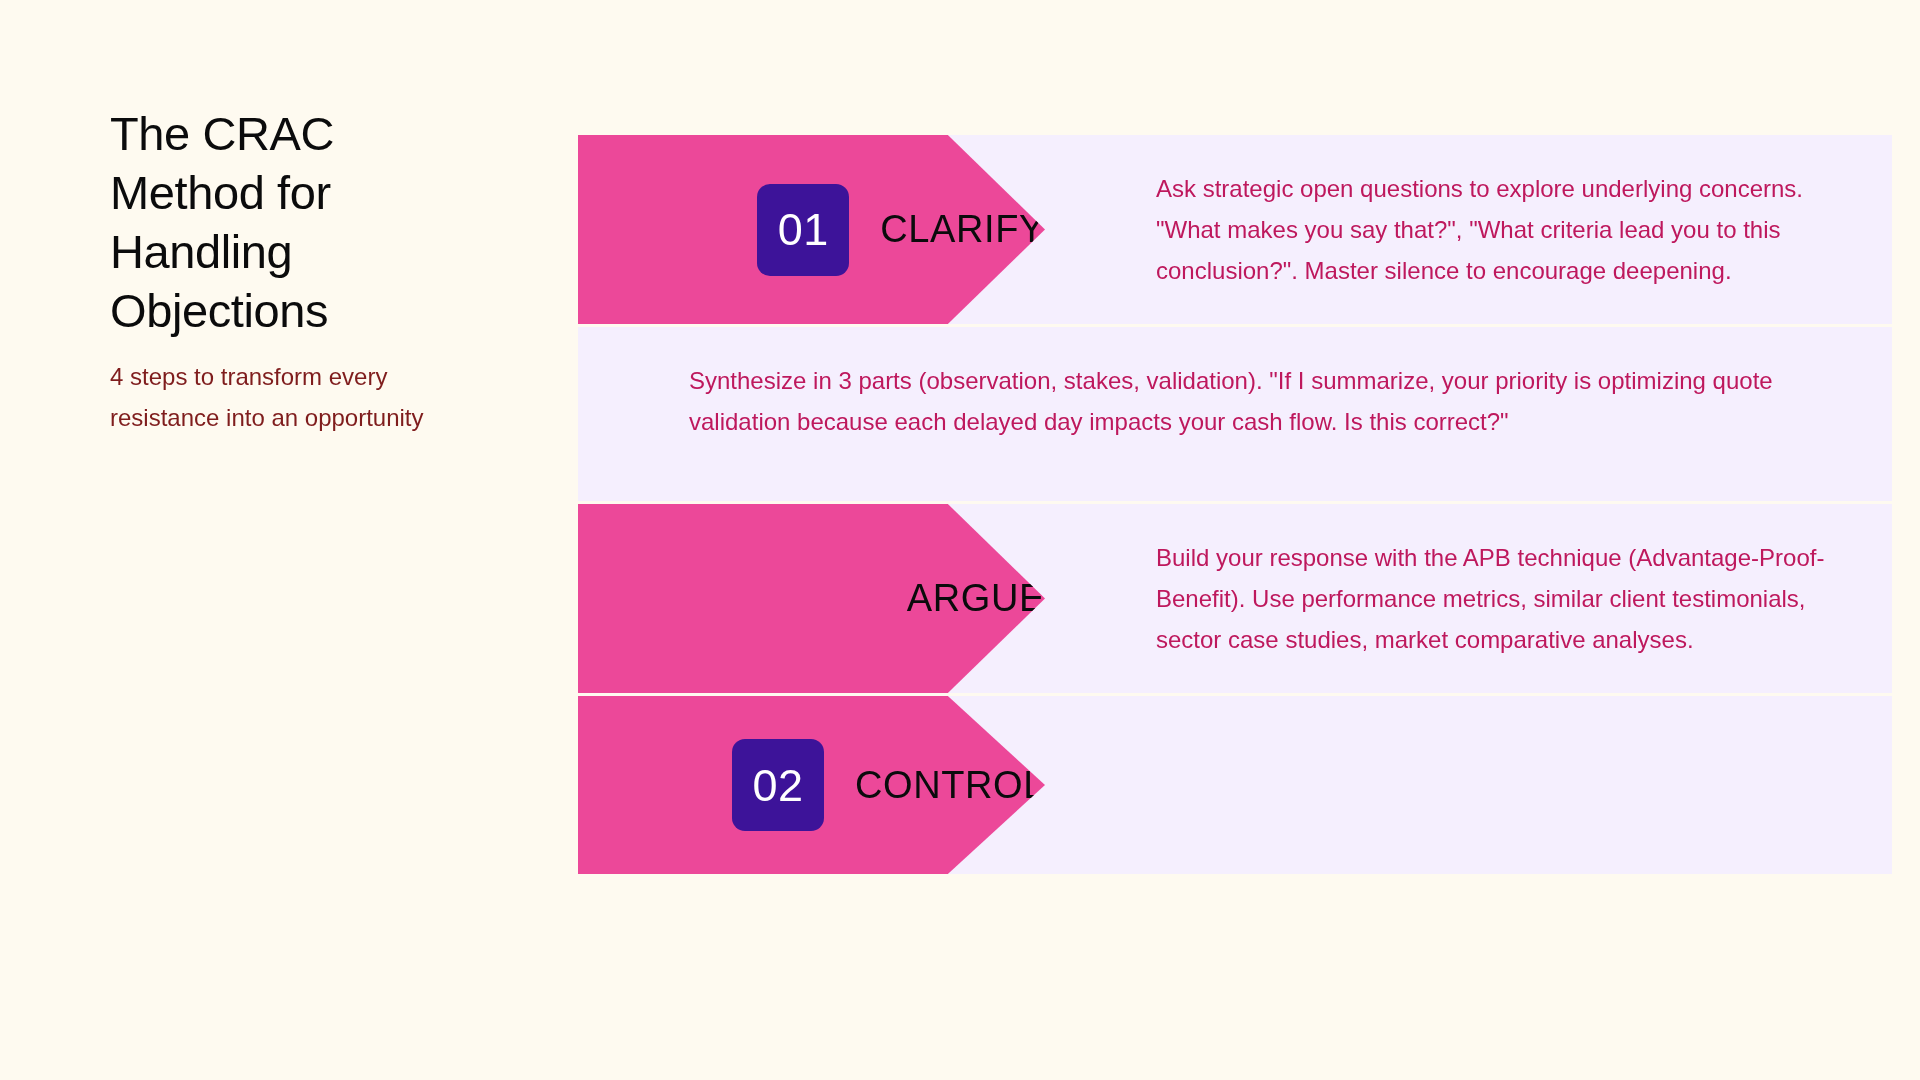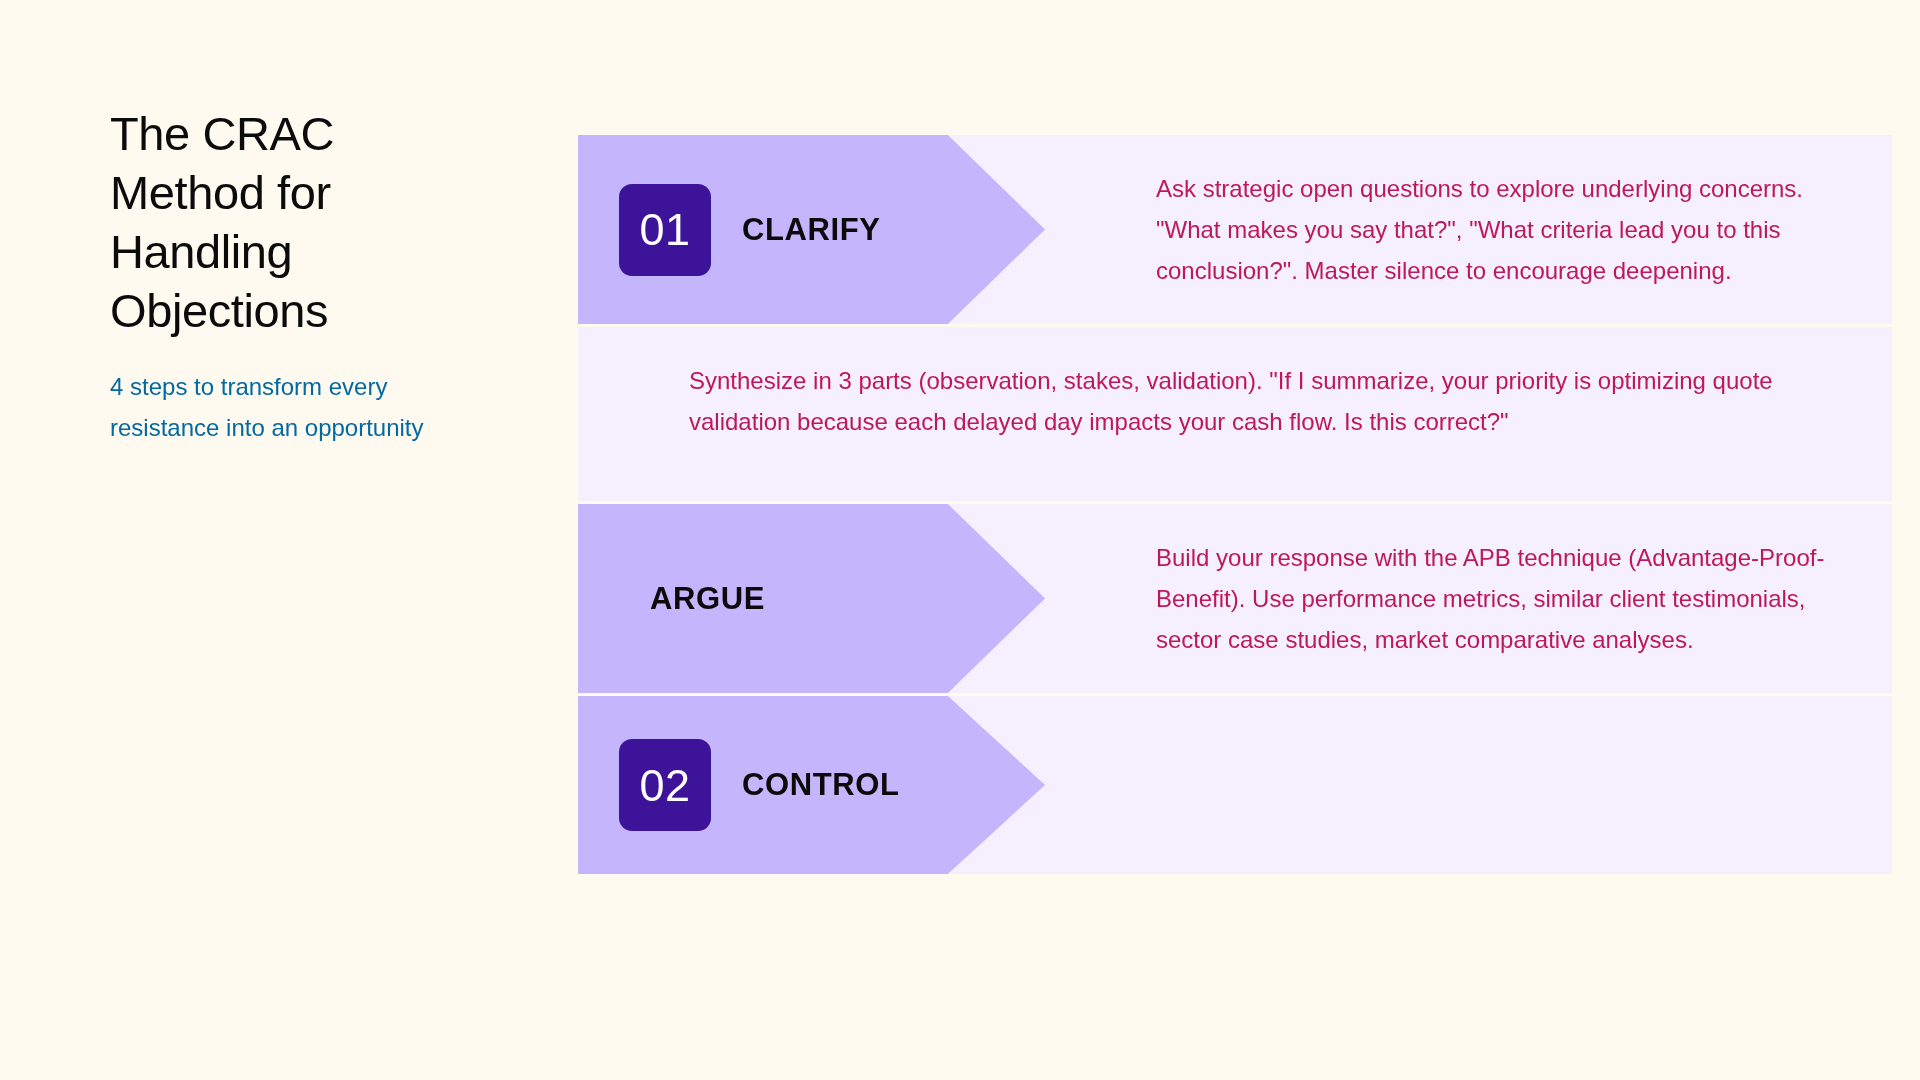--- a/index.html
+++ b/index.html
@@ -35,25 +35,25 @@
   .page-title {
     font-size: 47px;
     line-height: 59px;
     font-weight: 400;
     color: #0B0B0C;
     letter-spacing: -0.4px;
     width: 290px;
   }
 
   .page-subtitle {
-    margin-top: 26px;
+    margin-top: 16px;
     font-size: 24px;
     line-height: 41px;
     font-weight: 400;
-    color: #0369a1;
+    color: #7f1d1d;
     width: 380px;
   }
 
   
   .steps-panel {
     position: absolute;
     left: 578px;
     top: 135px;
     width: 1314px;
   }
@@ -65,47 +65,48 @@
     display: flex;
     align-items: stretch;
     margin-bottom: 3px;
   }
   .step-row:last-child { margin-bottom: 0; }
 
   
   .step-arrow {
     position: relative;
     flex: 0 0 467px;
-    background: #c4b5fd;
+    background: #ec4899;
     clip-path: polygon(0 0, 79.2% 0, 100% 50%, 79.2% 100%, 0 100%);
     display: flex;
     align-items: center;
     padding-left: 41px;
+    justify-content: flex-end;
   }
 
   .step-badge {
     flex: 0 0 auto;
     width: 92px;
     height: 92px;
     border-radius: 13px;
     background: #3D1399;
     color: #FFFFFF;
     font-size: 45px;
     font-weight: 500;
     letter-spacing: 0.5px;
     display: flex;
     align-items: center;
     justify-content: center;
     line-height: 1;
   }
 
   .step-label {
     margin-left: 31px;
-    font-size: 31px;
-    font-weight: 700;
+    font-size: 38px;
+    font-weight: 400;
     letter-spacing: 0.6px;
     color: #0B0B0C;
     white-space: nowrap;
   }
 
   .step-desc {
     flex: 1 1 auto;
     padding: 33px 32px 33px 111px;
     font-size: 24px;
     line-height: 41px;

